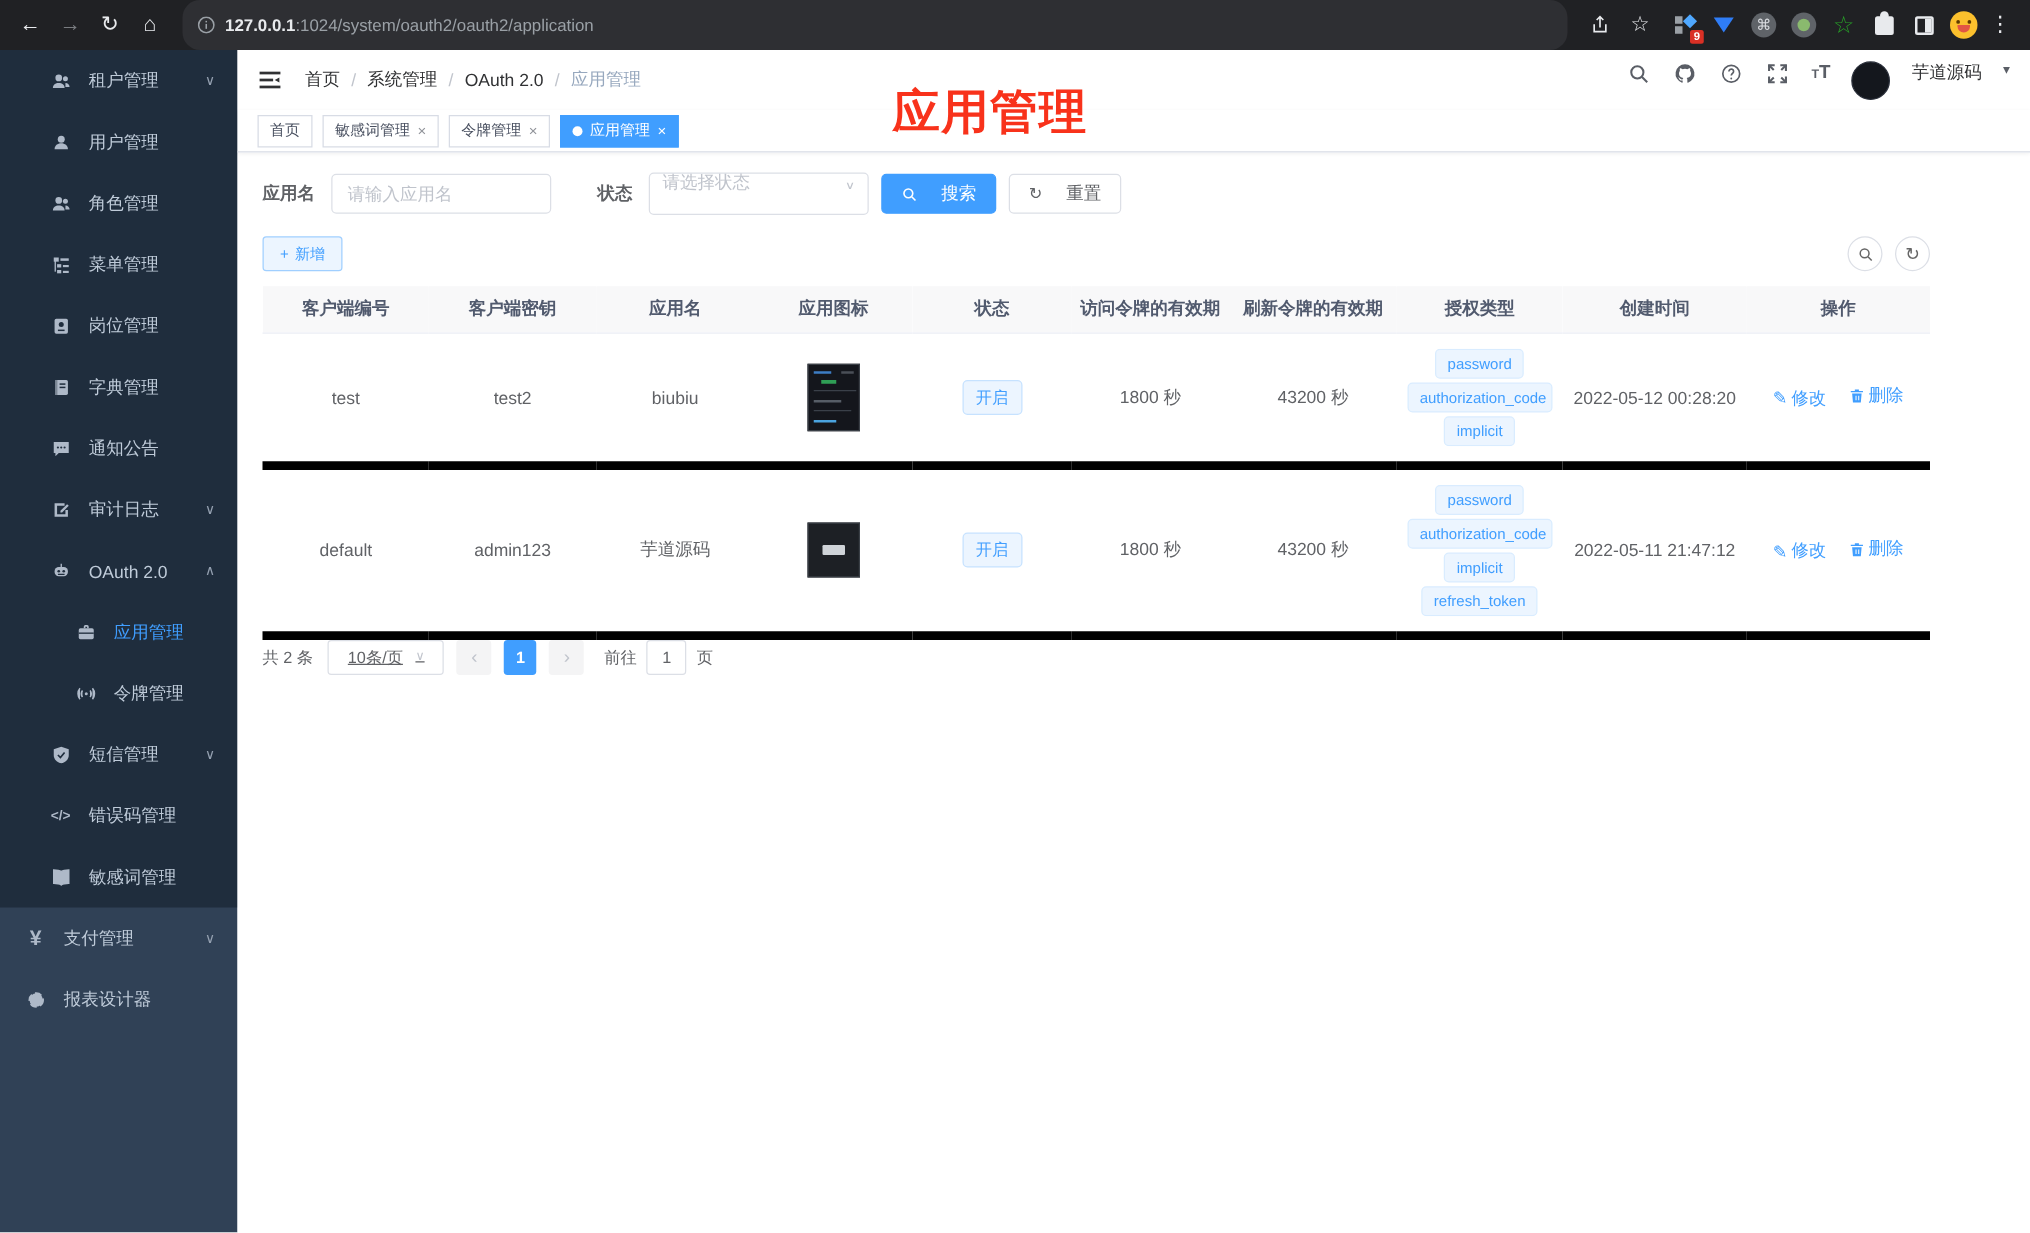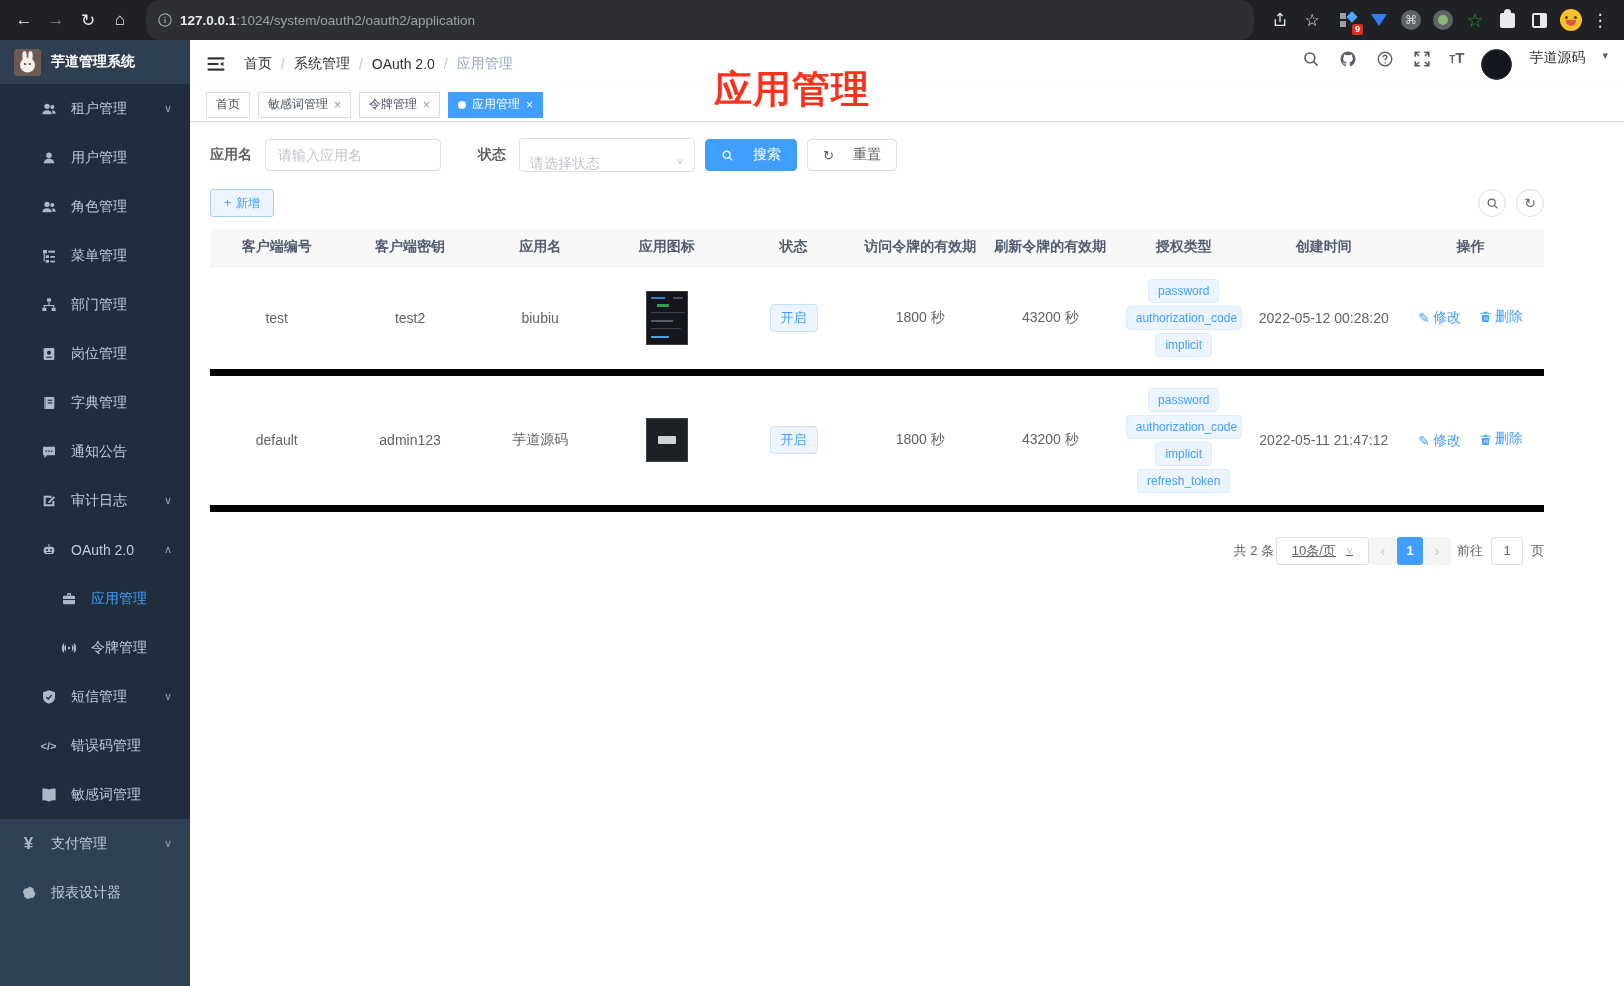--- a/index.html
+++ b/index.html
@@ -86,21 +86,21 @@
 
   .content { padding:16px 80px 0 20px; flex:1; overflow:hidden; }
 
   
   .filter-row { display:flex; align-items:center; }
   .f-label { font-size:14px; font-weight:700; color:#606266; margin-right:13px; }
   .f-input { width:176px; height:32px; border:1px solid #dcdfe6; border-radius:4px; padding:0 12px; font-size:14px; color:#606266;
              outline:none; font-family:inherit; }
   .f-input::placeholder { color:#c0c4cc; }
   .f-select { width:176px; height:32px; border:1px solid #dcdfe6; border-radius:4px; padding:16px 10px; display:flex;
-              align-items:flex-start; justify-content:space-between; color:#c0c4cc; font-size:14px; cursor:pointer; background:#fff; }
+              align-items:flex-end; justify-content:space-between; color:#c0c4cc; font-size:14px; cursor:pointer; background:#fff; }
   .f-select .sel-arrow { font-size:11px; color:#c0c4cc; transform:scaleY(.8); }
   .gap1 { width:37px; } .gap2 { width:10px; }
   .btn { height:32px; border-radius:4px; font-size:14px; display:inline-flex; align-items:center; justify-content:center;
          gap:19px; cursor:pointer; padding:0 15px; border:1px solid #dcdfe6; background:#fff; color:#606266; font-family:inherit; }
   .btn-primary { background:#409eff; border-color:#409eff; color:#fff; }
   .btn .bicon { font-size:13px; display:flex; align-items:center; }
   .btn .bicon svg { width:13px; height:13px; }
 
   
   .toolbar-row { margin-top:17px; display:flex; align-items:center; justify-content:space-between; }
@@ -134,21 +134,21 @@
   .thumb-tall .ln7 { left:4px; top:44px; width:18px; height:2px; background:#4aa3df; }
   .thumb-sq { width:42px; height:44px; margin:0 auto; background:#1d2025; border:1px solid #3a3f46; display:flex;
               align-items:center; justify-content:center; }
   .thumb-sq i { width:18px; height:8px; background:#cfd3d8; border-radius:1px; display:flex; align-items:center; justify-content:center;
                 font-size:5px; color:#1d2025; font-style:normal; }
   .action-link { color:#409eff; font-size:14px; cursor:pointer; display:inline-flex; align-items:center; gap:3px; text-decoration:none; }
   .action-link + .action-link { margin-left:14px; }
   .action-link svg { width:13px; height:13px; fill:#409eff; }
 
   
-  .pagination { margin-top:25px; display:flex; align-items:center; justify-content:flex-end; font-size:13px; color:#606266; }
+  .pagination { display:flex; align-items:center; gap:10px; font-size:13px; color:#606266; }
   .pg-total { margin-right:2px; }
   .pg-size { width:93px; height:28px; border:1px solid #dcdfe6; border-radius:3px; display:flex; align-items:center;
              justify-content:center; gap:10px; color:#606266; cursor:pointer; background:#fff;text-decoration:underline; }
   .pg-size .sel-arrow { font-size:10px; color:#c0c4cc; }
   .pg-btn { width:28px; height:28px; background:#f4f4f5; border-radius:3px; display:flex; align-items:center; justify-content:center;
             color:#c0c4cc; font-size:15px; cursor:pointer; }
   .pg-page { width:26px; height:28px; background:#409eff; color:#fff; border-radius:3px; display:flex; align-items:center;
              justify-content:center; font-weight:700; cursor:pointer; }
   .pg-goto { display:flex; align-items:center; gap:8px; margin-left:6px; }
   .pg-input { width:32px; height:28px; border:1px solid #dcdfe6; border-radius:3px; text-align:center; font-size:13px;
@@ -209,33 +209,20 @@
     <div class="ext">
         <span class="smiley"></span>
       </div>
   </div>
   <div class="b-icon">⋮</div>
 </div>
 
 <div class="app">
 
   <div class="sidebar">
-    <div class="logo-strip">
-      <div class="logo-img">
-        <svg viewBox="0 0 27 27" width="27" height="27">
-          <rect width="27" height="27" fill="#6e5a52"></rect>
-          <ellipse cx="10.5" cy="7" rx="2.2" ry="5" fill="#f2ecec"></ellipse>
-          <ellipse cx="16.5" cy="7" rx="2.2" ry="5" fill="#f2ecec"></ellipse>
-          <circle cx="13.5" cy="16" r="7.5" fill="#f7f3f3"></circle>
-          <circle cx="11" cy="15" r="1" fill="#333"></circle>
-            <circle cx="16" cy="15" r="1" fill="#333"></circle>
-        </svg>
-      </div>
-      <div class="logo-title">芋道管理系统</div>
-    </div>
 
     <div class="submenu-block">
       <div class="s-item">
         <span class="sicon">
             <svg viewBox="0 0 24 24">
               <circle cx="9" cy="8" r="4"></circle>
               <path d="M2 20c0-4 3-6 7-6s7 2 7 6z"></path>
               <circle cx="17" cy="9" r="3"></circle>
               <path d="M17 14c3 0 5 2 5 5h-5z"></path>
             </svg>
@@ -269,34 +256,20 @@
               <rect x="3" y="3" width="6" height="5"></rect>
               <rect x="11" y="4" width="10" height="3"></rect>
               <rect x="7" y="11" width="5" height="4"></rect>
               <rect x="14" y="12" width="7" height="2.6"></rect>
               <rect x="7" y="18" width="5" height="4"></rect>
               <rect x="14" y="19" width="7" height="2.6"></rect>
               <rect x="4" y="7" width="1.6" height="13"></rect>
             </svg>
           </span>
         <span>菜单管理</span>
-      </div>
-      <div class="s-item">
-        <span class="sicon">
-            <svg viewBox="0 0 24 24">
-              <rect x="9" y="2" width="6" height="5"></rect>
-              <rect x="2" y="16" width="6" height="5"></rect>
-              <rect x="16" y="16" width="6" height="5"></rect>
-              <rect x="11.2" y="7" width="1.6" height="5"></rect>
-              <rect x="4.2" y="12" width="15.6" height="1.6"></rect>
-              <rect x="4.2" y="12" width="1.6" height="4"></rect>
-              <rect x="18.2" y="12" width="1.6" height="4"></rect>
-            </svg>
-          </span>
-        <span>部门管理</span>
       </div>
       <div class="s-item">
         <span class="sicon">
             <svg viewBox="0 0 24 24">
               <rect x="4" y="3" width="16" height="18" rx="2"></rect>
               <rect x="9" y="7" width="6" height="6" rx="3" fill="#1f2d3d"></rect>
               <rect x="8" y="16" width="8" height="1.8" fill="#1f2d3d"></rect>
             </svg>
           </span>
         <span>岗位管理</span>

